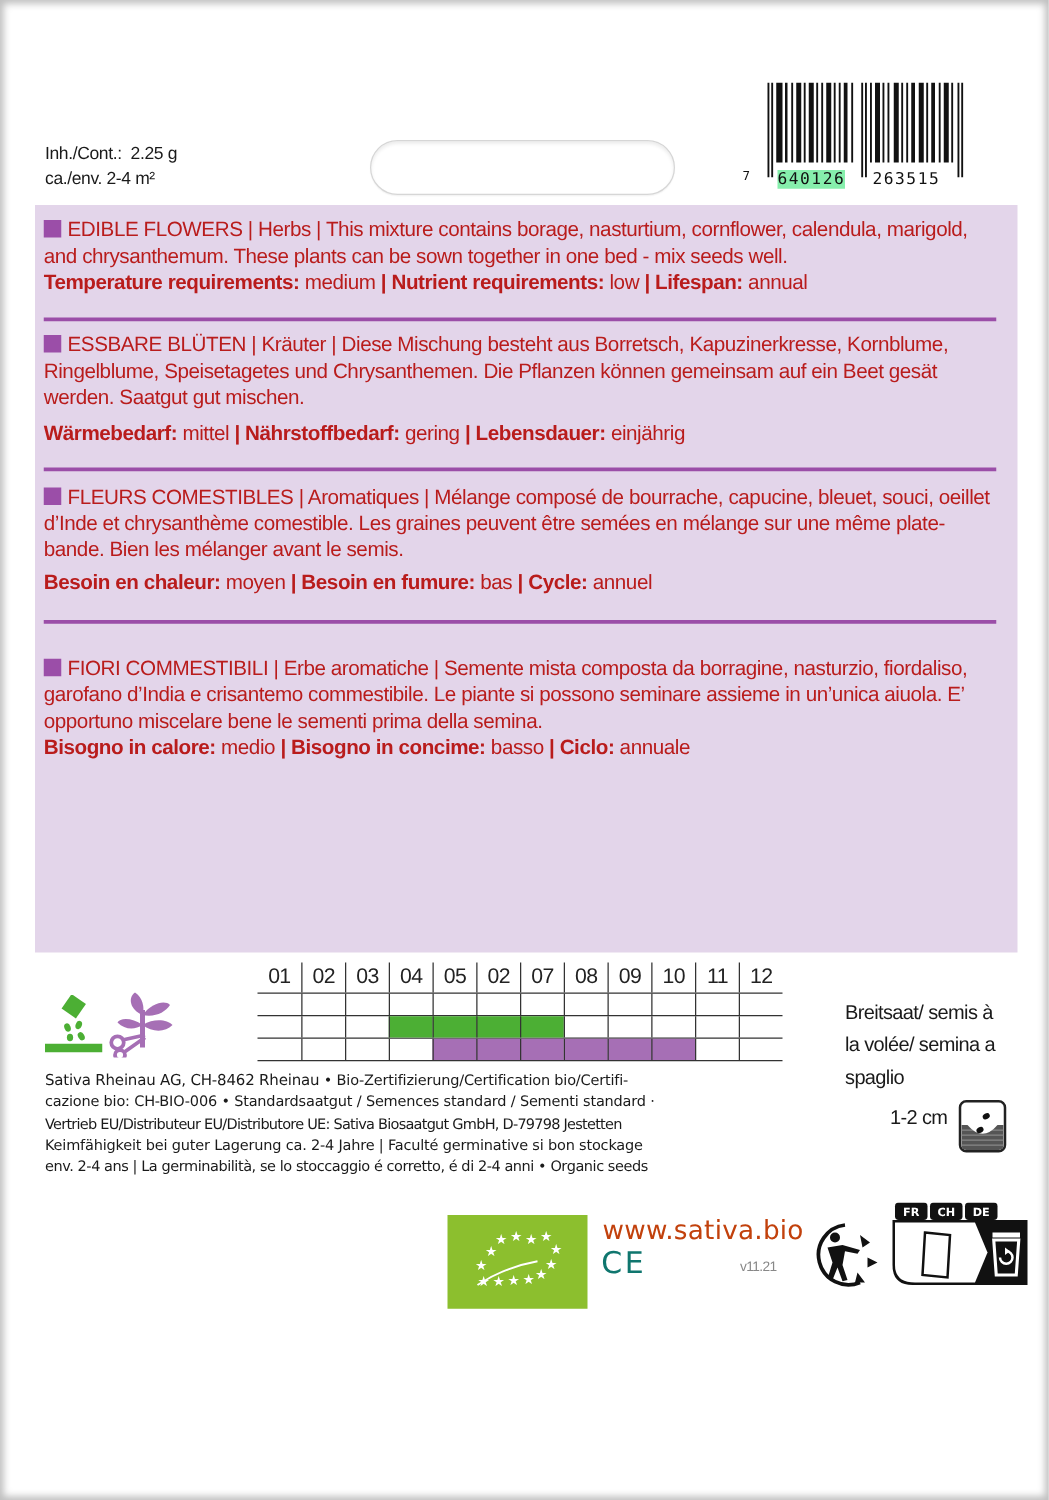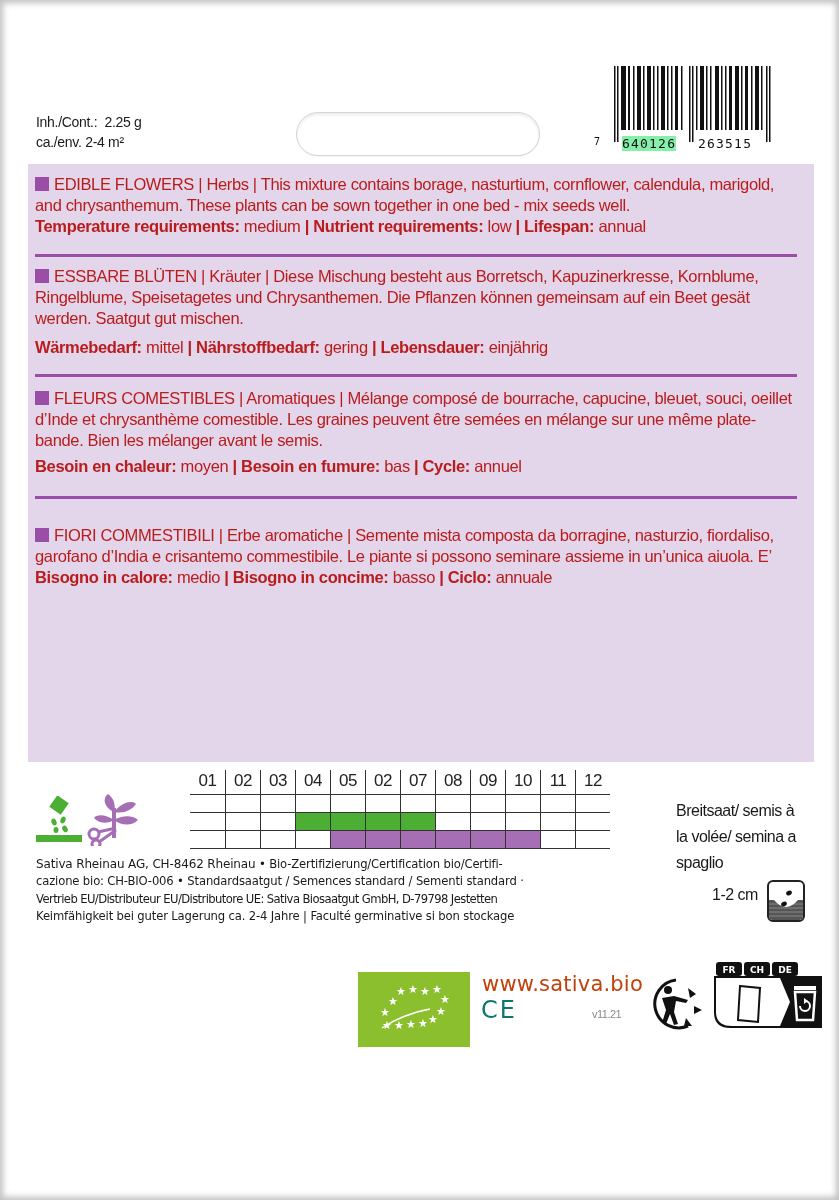--- a/index.html
+++ b/index.html
@@ -27,21 +27,21 @@
   .panel {
     position: absolute; left: 28px; top: 164px; width: 786px; height: 598px;
     background: #e3d5ea;
   }
   .section { position: absolute; left: 7px; width: 762px; font-size: 16.5px; line-height: 21px; letter-spacing: -0.35px; color: #b91c1c; font-family: "Liberation Sans", sans-serif; }
   .section .sq { display: inline-block; width: 14px; height: 14px; background: #9b4ea8; margin-right: 5px; vertical-align: -1px; }
   .section b { font-weight: bold; }
   .divider { position: absolute; left: 7px; width: 762px; height: 3px; background: #9b4ea8; }
 
   .icons { position: absolute; left: 36px; top: 796px; }
-  .calendar { position: absolute; left: 190px; top: 770px; }
+  .calendar { position: absolute; left: 206px; top: 770px; }
   .cal-head { display: flex; font-size: 17px; color: #222; height: 24px; letter-spacing: -0.5px; }
   .cal-head span { width: 35px; text-align: center; border-left: 1px solid #333; line-height: 22px; }
   .cal-head span:first-child { border-left: none; }
   .cal-grid { position: relative; width: 420px; height: 64px; border-top: 1px solid #333; }
   .cal-row { display: flex; height: 18px; border-bottom: 1px solid #333; }
   .cal-cell { width: 35px; border-left: 1px solid #333; height: 100%; }
   .cal-cell:first-child { border-left: none; }
   .cal-cell.green { background: #4caf34; }
   .cal-cell.purple { background: #a66fb5; }
 
@@ -142,20 +142,21 @@
     <div><span class="sq"></span><span>FLEURS COMESTIBLES</span> | <span>Aromatiques</span> | <span>Mélange composé de bourrache, capucine, bleuet, souci, oeillet</span></div>
     <div>d’Inde et chrysanthème comestible. Les graines peuvent être semées en mélange sur une même plate-</div>
     <div>bande. Bien les mélanger avant le semis.</div>
     <div style="margin-top:5px;"><b>Besoin en chaleur:</b> <span>moyen</span> <b>|</b> <b>Besoin en fumure:</b> <span>bas</span> <b>|</b> <b>Cycle:</b> <span>annuel</span></div>
   </div>
   <div class="divider" style="top:332px;"></div>
 
   <div class="section" style="top:342px;margin-top:19px;">
     <div><span class="sq"></span><span>FIORI COMMESTIBILI</span> | <span>Erbe aromatiche</span> | <span>Semente mista composta da borragine, nasturzio, fiordaliso,</span></div>
     <div>garofano d’India e crisantemo commestibile. Le piante si possono seminare assieme in un’unica aiuola. E’</div>
+    <div>opportuno miscelare bene le sementi prima della semina.</div>
     <div><b>Bisogno in calore:</b> <span>medio</span> <b>|</b> <b>Bisogno in concime:</b> <span>basso</span> <b>|</b> <b>Ciclo:</b> <span>annuale</span></div>
   </div>
 </div>
 
 <div class="icons">
   <svg width="46" height="46" viewBox="0 0 46 46" style="position:absolute;left:0;top:0;">
     <g fill="#4caf34">
       <rect x="16" y="2" width="14" height="14" transform="rotate(35 23 9)"></rect>
       <ellipse cx="18" cy="26" rx="2.5" ry="3.5" transform="rotate(-20 18 26)"></ellipse>
       <ellipse cx="27" cy="24" rx="2.5" ry="3.5" transform="rotate(20 27 24)"></ellipse>
@@ -239,20 +240,21 @@
         <div class="cal-cell"></div>
     </div>
   </div>
 </div>
 
 <div class="legal">
   <div><b>Sativa Rheinau AG, CH-8462 Rheinau</b><span> • Bio-Zertifizierung/Certification bio/Certifi-</span></div>
   <div>cazione bio: CH-BIO-006 • Standardsaatgut / Semences standard / Sementi standard ·</div>
   <div style="letter-spacing:-0.6px;">Vertrieb EU/Distributeur EU/Distributore UE: Sativa Biosaatgut GmbH, D-79798 Jestetten</div>
   <div>Keimfähigkeit bei guter Lagerung ca. 2-4 Jahre | Faculté germinative si bon stockage</div>
+  <div style="letter-spacing:-0.35px;">env. 2-4 ans | La germinabilità, se lo stoccaggio é corretto, é di 2-4 anni • Organic seeds</div>
 </div>
 
 <div class="sowing">
   <div>Breitsaat/ semis à</div>
   <div>la volée/ semina a</div>
   <div>spaglio</div>
 </div>
 <div class="depth">1-2 cm</div>
 <div class="depth-icon">
   <svg width="34" height="38" viewBox="0 0 34 38">

